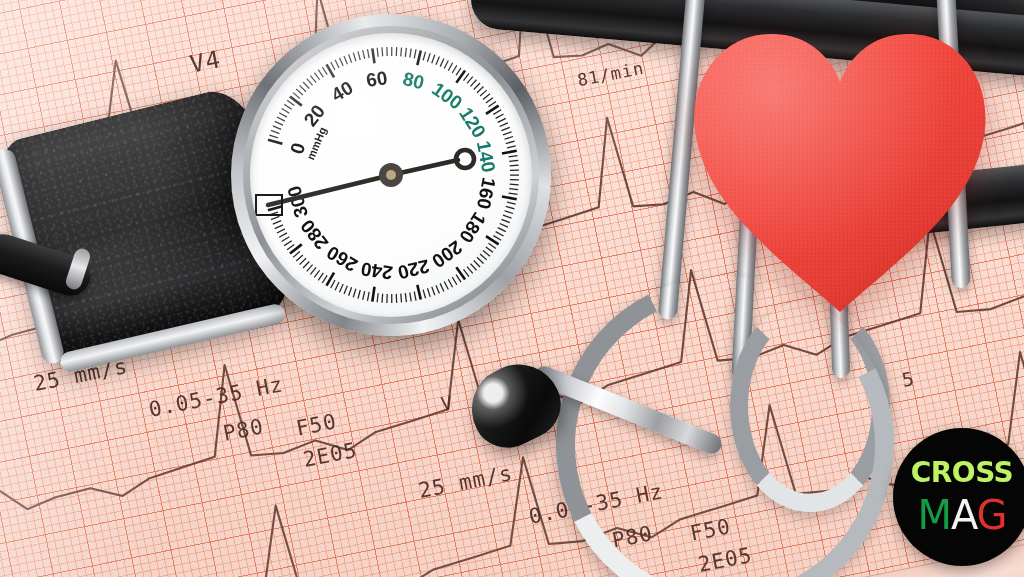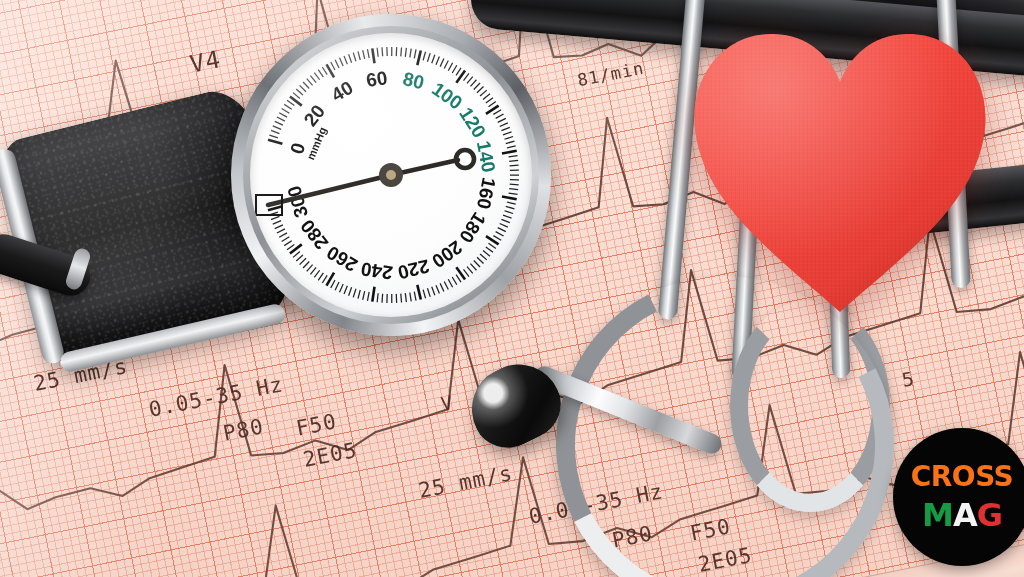--- a/index.html
+++ b/index.html
@@ -217,26 +217,26 @@
     width:138px; height:138px;
     border-radius:50%;
     background:#050505;
     display:flex; flex-direction:column;
     align-items:center; justify-content:center;
     box-shadow:0 4px 14px rgba(0,0,0,.35);
   }
   .logo-cross{
     font-family:"DejaVu Sans",sans-serif;
     font-weight:700; font-size:28px; line-height:.95;
-    color:#f97316; letter-spacing:-.5px;
+    color:#bef264; letter-spacing:-.5px;
     text-shadow:0 0 1px #000;
   }
   .logo-mag{
     font-family:"DejaVu Sans",sans-serif;
-    font-weight:700; font-size:32px; line-height:.95;
+    font-weight:400; font-size:40px; line-height:.95;
     letter-spacing:-1px; margin-top:10px;
   }
   .logo-mag .m{color:#169b45;}
   .logo-mag .a{color:#f4f4f4;}
   .logo-mag .g{color:#e03030;}
 </style>
 </head>
 <body>
 
 <div id="scene">

